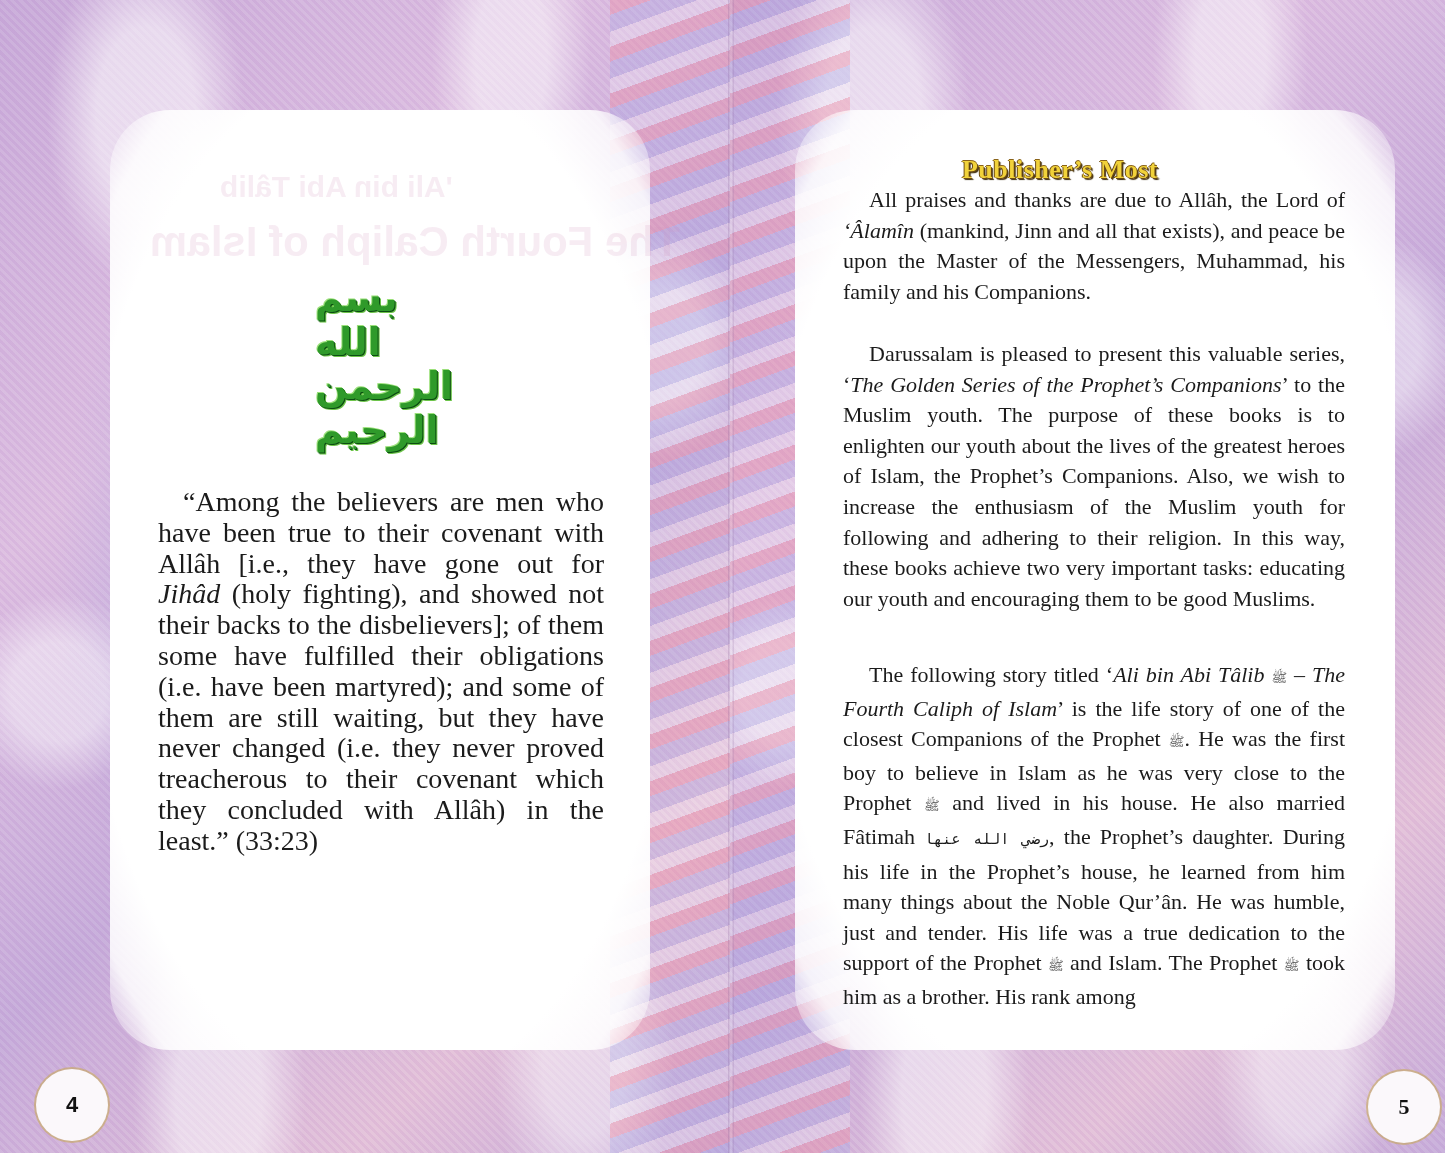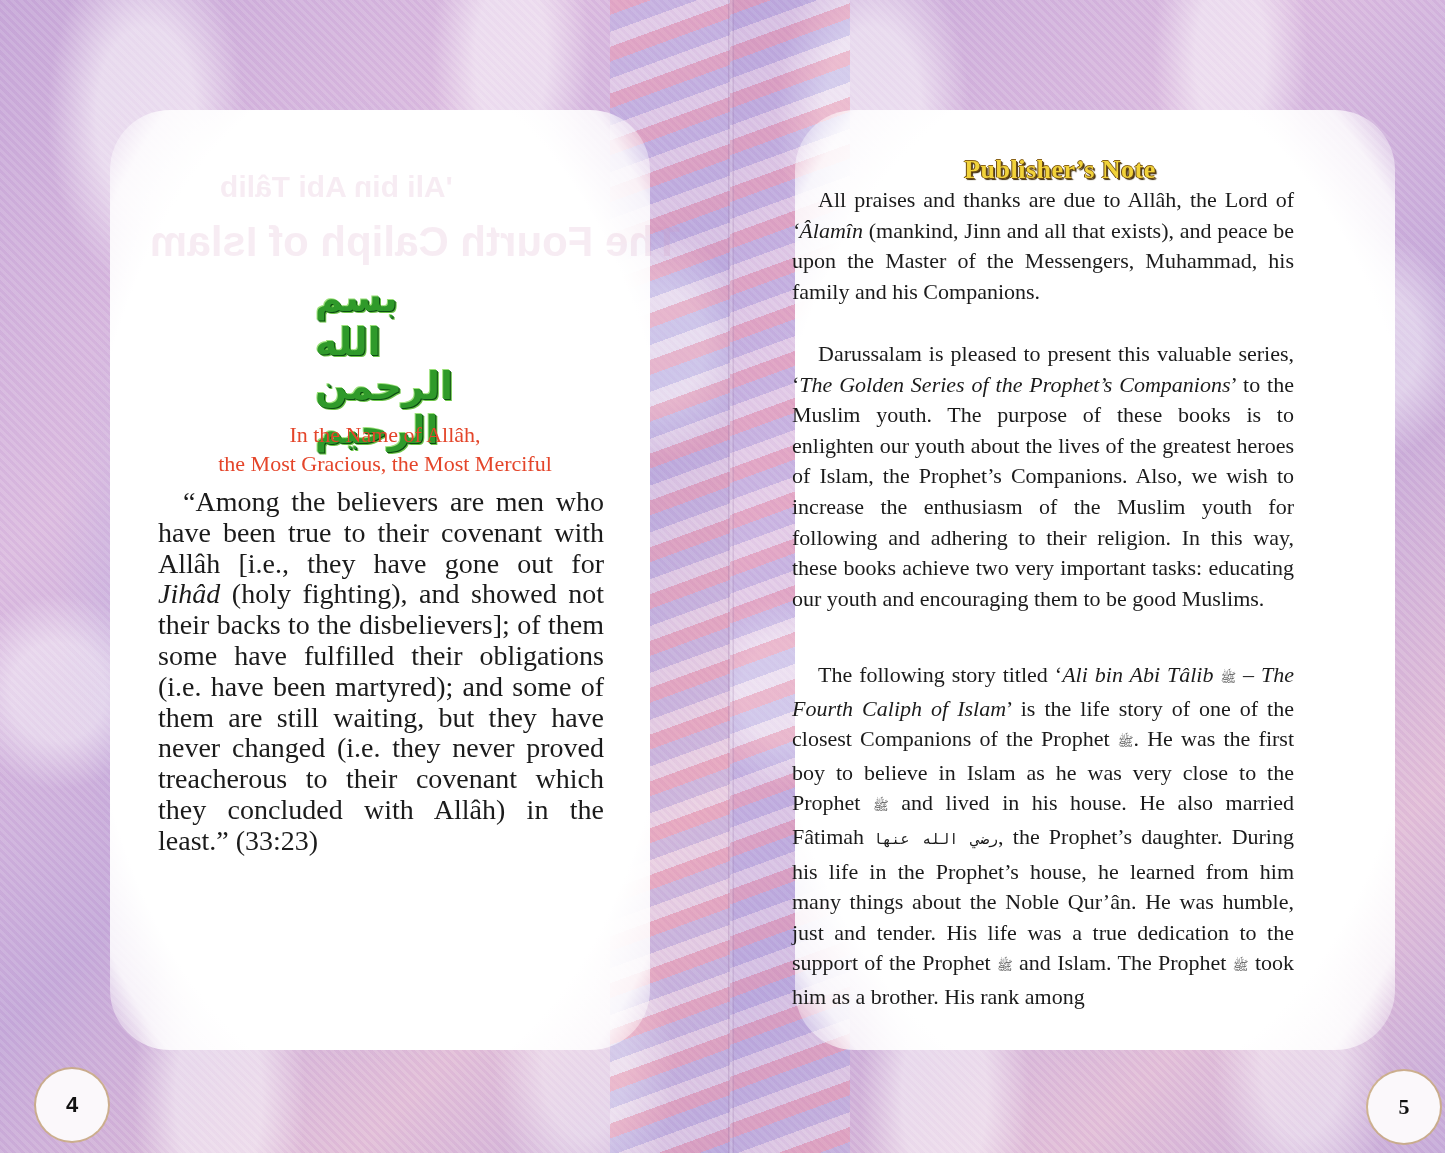--- a/index.html
+++ b/index.html
@@ -69,21 +69,21 @@
     }
 
     .pub-title {
       position: absolute; left: 800px; top: 155px; width: 520px;
       text-align: center; font-size: 26px; font-weight: bold;
       color: #f1d23a; letter-spacing: 0.5px;
       font-family: "Liberation Serif", serif;
       text-shadow: 1px 1px 0 #6b4a12, -1px 0 0 #6b4a12, 0 -1px 0 #8a6318, 2px 2px 1px #3b2a0a;
     }
     .para {
-      position: absolute; left: 792px; width: 502px;
+      position: absolute; left: 843px; width: 502px;
       font-size: 22px; line-height: 30.6px; color: #1b1b1b;
       text-align: justify; text-indent: 26px; margin: 0;
     }
     .p1 { top: 185px; }
     .p2 { top: 339px; }
     .p3 { top: 660px; }
     .honorific { font-size: 13px; color: #444; font-family: "DejaVu Sans", sans-serif; }
     .arabic { font-size: 15px; font-family: Liberation Mono, monospace; }
 
     .page-num {
@@ -99,36 +99,32 @@
 <body>
 
 <div class="spread">
   <div class="page page-left">
     <div class="gutter"></div>
     <div class="panel"></div>
     <div class="ghost ghost-1">'Ali bin Abi Tâlib</div>
     <div class="ghost ghost-2">The Fourth Caliph of Islam</div>
 
     <div class="bismillah">بسم الله الرحمن الرحيم</div>
-    <div class="basmala-en">
-      <div>In the Name of Allâh,</div>
-      <div>the Most Gracious, the Most Merciful</div>
-    </div>
     <p class="quote" style="margin:0;"><span>“Among the believers are men who have been true to their covenant with Allâh [i.e., they have gone out for </span><i>Jihâd</i><span> (holy fighting), and showed not their backs to the disbelievers]; of them some have fulfilled their obligations (i.e. have been martyred); and some of them are still waiting, but they have never changed (i.e. they never proved treacherous to their covenant which they concluded with Allâh)  in the least.” (33:23)</span></p>
 
     <div class="page-num pn-left">4</div>
   </div>
 
   <div class="page page-right">
     <div class="gutter"></div>
     <div class="panel"></div>
     <div class="page-num pn-right" style="left:638px;">5</div>
   </div>
   <div class="fold"></div>
 </div>
 
-<div class="pub-title">Publisher’s Note</div>
+<div class="pub-title">Publisher’s Most</div>
 
 <p class="para p1"><span>All praises and thanks are due to Allâh, the Lord of </span><i>‘Âlamîn</i><span> (mankind, Jinn and all that exists), and peace be upon the Master of the Messengers, Muhammad, his family and his Companions.</span></p>
 
 <p class="para p2"><span>Darussalam is pleased to present this valuable series, ‘</span><i>The Golden Series of the Prophet’s Companions</i><span>’ to the Muslim youth. The purpose of these books is to enlighten our youth about the lives of the greatest heroes of Islam, the Prophet’s Companions. Also, we wish to increase the enthusiasm of the Muslim youth for following and adhering to their religion. In this way, these books achieve two very important tasks: educating our youth and encouraging them to be good Muslims.</span></p>
 
 <p class="para p3"><span>The following story titled ‘</span><i>Ali bin Abi Tâlib</i> <span class="honorific">ﷺ</span><span> – </span><i>The Fourth Caliph of Islam</i><span>’ is the life story of one of the closest Companions of the Prophet</span> <span class="honorific">ﷺ</span><span>. He was the first boy to believe in Islam as he was very close to the Prophet</span> <span class="honorific">ﷺ</span><span> and lived in his house. He also married Fâtimah </span><span class="arabic" dir="rtl">رضي الله عنها</span><span>, the Prophet’s daughter. During his life in the Prophet’s house, he learned from him many things about the Noble Qur’ân. He was humble, just and tender. His life was a true dedication to the support of the Prophet</span> <span class="honorific">ﷺ</span><span> and Islam. The Prophet</span> <span class="honorific">ﷺ</span><span> took him as a brother. His rank among</span></p>
 
 </body></html>

